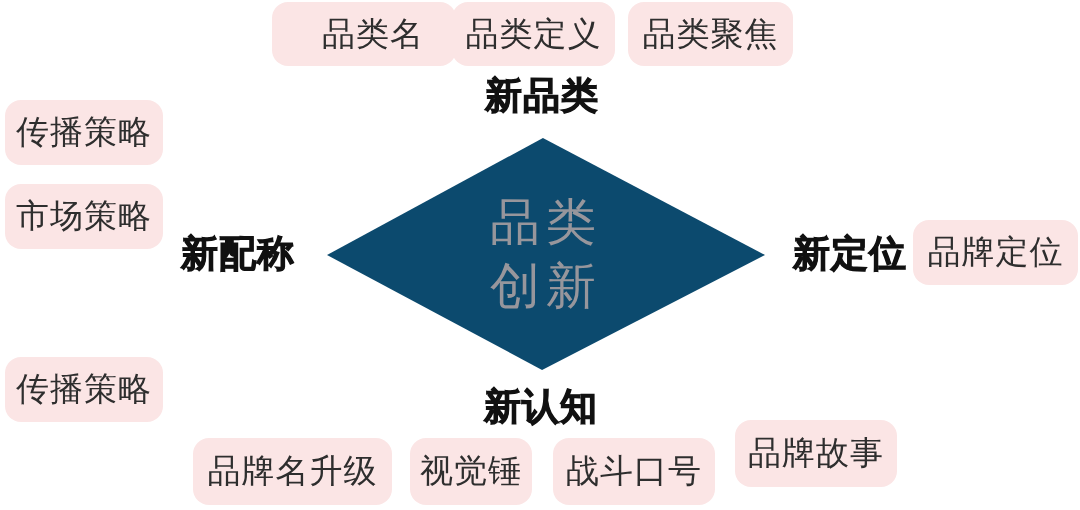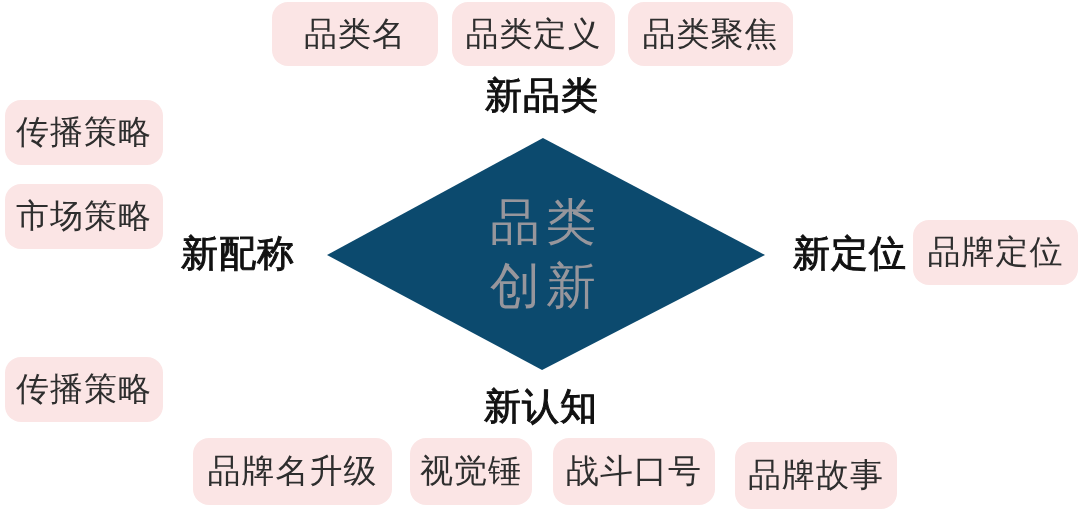--- a/index.html
+++ b/index.html
@@ -24,21 +24,21 @@
     justify-content: center;
     color: #2e2e2e;
     font-size: 33px;
     letter-spacing: 1px;
     white-space: nowrap;
   }
   .dir-label {
     position: absolute;
     color: #111111;
     font-size: 37px;
-    font-weight: 400;
+    font-weight: 700;
     letter-spacing: 1px;
     white-space: nowrap;
     transform: translate(-50%, -50%);
     -webkit-text-stroke: 1px #111111;
   }
   .diamond {
     position: absolute;
     left: 327px;
     top: 138px;
     width: 438px;
@@ -57,21 +57,21 @@
     letter-spacing: 6px;
     text-align: center;
     white-space: nowrap;
   }
 </style>
 </head>
 <body>
 
 <div class="stage">
 
-  <div class="pill" style="left:272px; top:2px; width:166px; height:64px;">品类名</div>
+  <div class="pill" style="left:272px; top:2px; width:166px; height:64px;padding-left:18px;">品类名</div>
   <div class="pill" style="left:452px; top:2px; width:163px; height:64px;">品类定义</div>
   <div class="pill" style="left:628px; top:2px; width:165px; height:64px;">品类聚焦</div>
 
   <div class="dir-label" style="left:542px; top:96px;">新品类</div>
 
   <div class="pill" style="left:5px; top:100px; width:158px; height:65px;">传播策略</div>
   <div class="pill" style="left:5px; top:184px; width:158px; height:65px;">市场策略</div>
   <div class="pill" style="left:5px; top:357px; width:158px; height:65px;">传播策略</div>
 
   <div class="dir-label" style="left:238px; top:254px;">新配称</div>
@@ -83,15 +83,15 @@
 
   <div class="dir-label" style="left:850px; top:254px;">新定位</div>
 
   <div class="pill" style="left:913px; top:220px; width:165px; height:65px;">品牌定位</div>
 
   <div class="dir-label" style="left:541px; top:407px;">新认知</div>
 
   <div class="pill" style="left:193px; top:438px; width:199px; height:67px;">品牌名升级</div>
   <div class="pill" style="left:410px; top:438px; width:122px; height:67px;">视觉锤</div>
   <div class="pill" style="left:553px; top:438px; width:162px; height:67px;">战斗口号</div>
-  <div class="pill" style="left:735px; top:442px; width:162px; height:67px;">品牌故事</div>
+  <div class="pill" style="left:735px; top:420px; width:162px; height:67px;">品牌故事</div>
 
 </div>
 
 </body></html>

